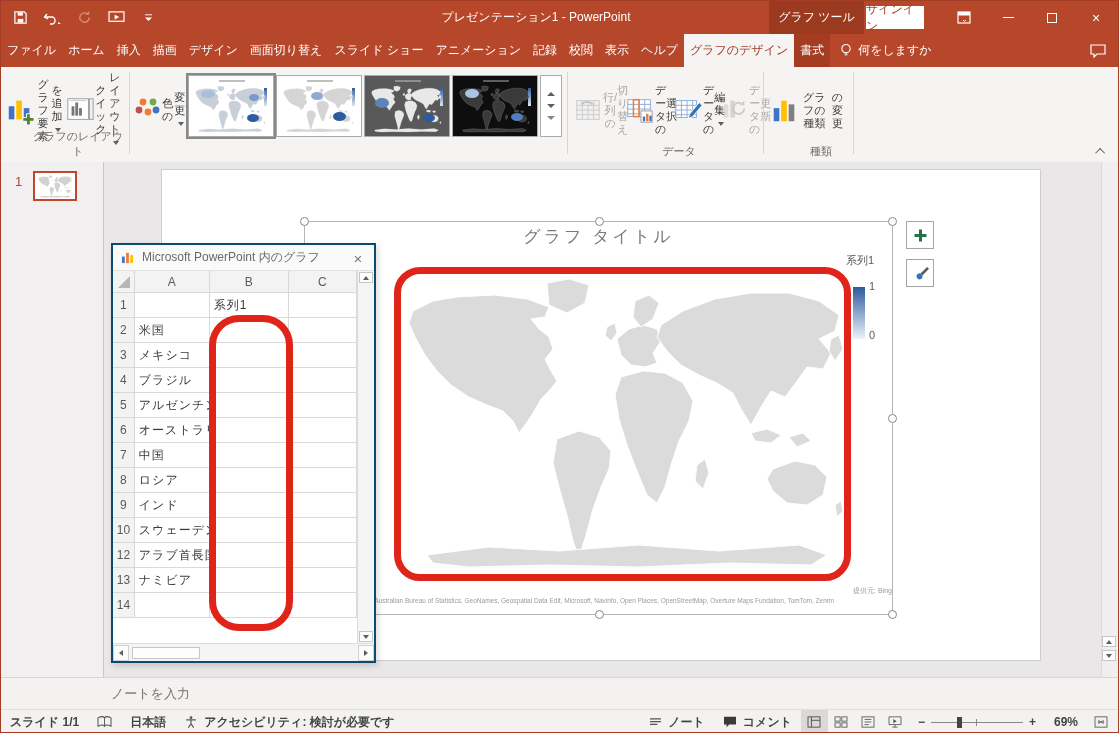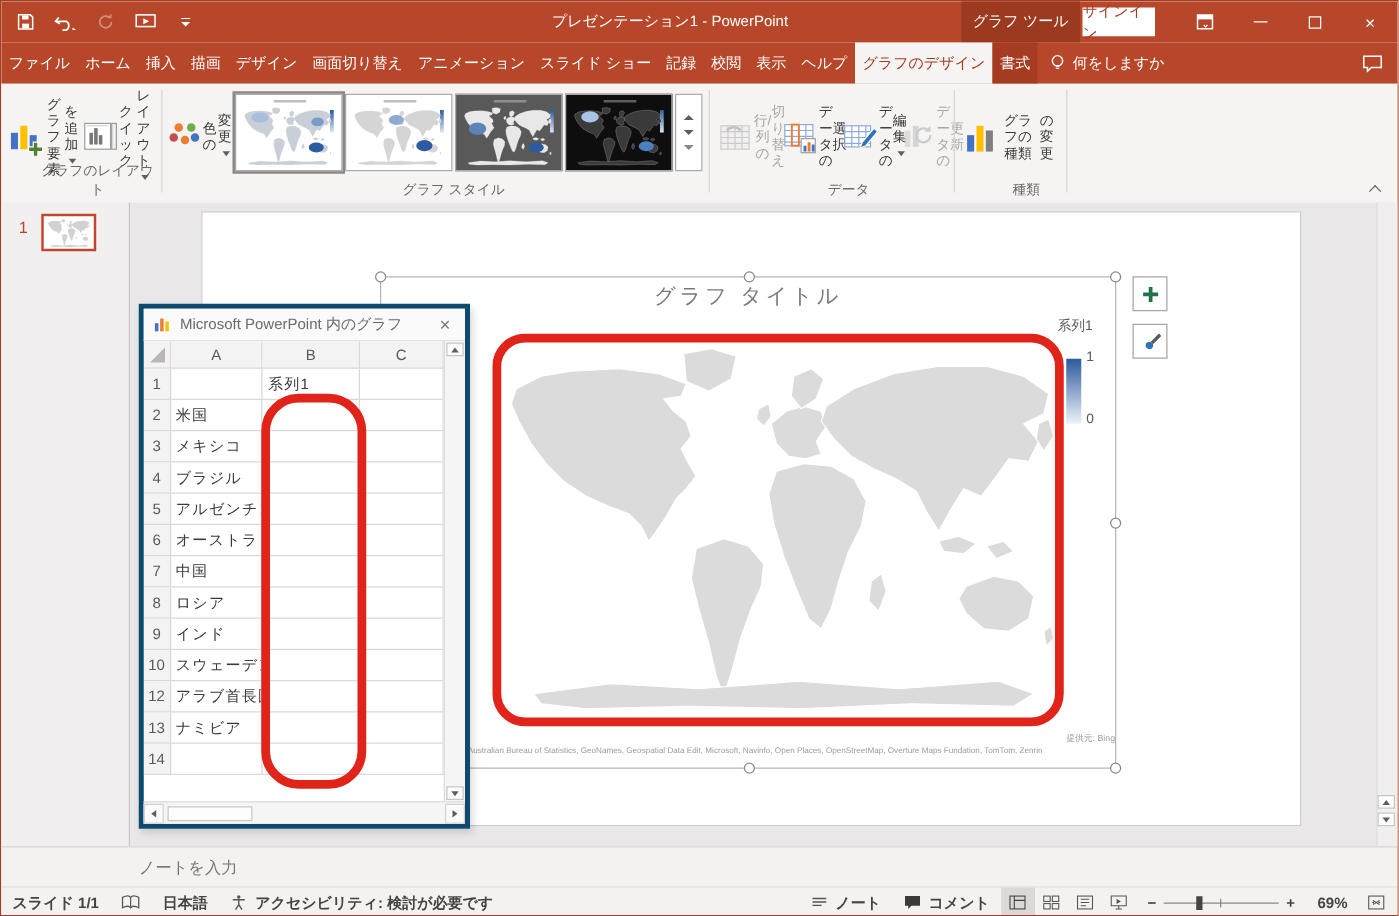--- a/index.html
+++ b/index.html
@@ -72,21 +72,21 @@
   .legend { position:absolute; left:845px; top:252px; z-index:11; color:#595959; font-size:11px; }
   .legend .bar { position:absolute; left:7px; top:34px; width:12px; height:52px; background:linear-gradient(#2C5A9E,#EDF2F9); }
   .legend .lmax { position:absolute; left:23px; top:27px; }
   .legend .lmin { position:absolute; left:23px; top:76px; }
   .bigmap { position:absolute; left:398px; top:272px; width:450px; height:300px; color:#DBDBDB; z-index:11; }
   .attr-provider { position:absolute; right:226px; top:585px; font-size:7px; color:#9B9B9B; z-index:11; }
   .attr-line { position:absolute; left:330px; top:596px; width:540px; text-align:center; font-size:6.5px; color:#9B9B9B; z-index:11; }
   .floatbtn { position:absolute; width:28px; height:28px; background:#fff; border:1px solid #A8A6A4; display:flex; align-items:center; justify-content:center; z-index:30; }
 
   
-  .datawin { position:absolute; left:110px; top:242px; width:265px; height:420px; background:#fff; border:4px solid #0c4a6e; box-shadow:2px 3px 6px rgba(0,0,0,.15); z-index:50; }
+  .datawin { position:absolute; left:110px; top:242px; width:265px; height:420px; background:#fff; border:2px solid #0c4a6e; box-shadow:2px 3px 6px rgba(0,0,0,.15); z-index:50; }
   .dw-title { position:absolute; left:0; top:0; width:100%; height:26px; background:#FAFAFA; display:flex; align-items:center; padding:0 8px; gap:8px; color:#6A6A6A; border-bottom:1px solid #E3E1DF; }
   .dw-close { position:absolute; right:6px; top:3px; width:20px; height:20px; display:flex; align-items:center; justify-content:center; color:#777; font-size:15px; }
   .grid { position:absolute; left:0; top:26px; right:17px; bottom:18px; overflow:hidden; font-size:12px; }
   .grow { display:flex; height:25px; }
   .grow.hdr { height:22px; }
   .gc { border-right:1px solid #D9D9D9; border-bottom:1px solid #D9D9D9; display:flex; align-items:center; padding:0 4px; color:#3B3A39; letter-spacing:1px; white-space:nowrap; overflow:hidden; }
   .gc.num { width:22px; justify-content:center; background:#F3F3F3; color:#5A5A5A; letter-spacing:0; }
   .gc.ca { width:76px; } .gc.cb { width:80px; } .gc.cc { width:69px; }
   .grow.hdr .gc { justify-content:center; background:#F3F3F3; color:#5A5A5A; letter-spacing:0; }
   .corner-tri { width:0; height:0; border-left:12px solid transparent; border-bottom:12px solid #B9B7B5; margin-left:auto; margin-bottom:0; }
@@ -192,22 +192,22 @@
     </div>
   </div>
 
   <div class="tabrow">
     <div class="tab">ファイル</div>
     <div class="tab">ホーム</div>
     <div class="tab">挿入</div>
     <div class="tab">描画</div>
     <div class="tab">デザイン</div>
     <div class="tab">画面切り替え</div>
+    <div class="tab">スライド ショー</div>
     <div class="tab">アニメーション</div>
-    <div class="tab">スライド ショー</div>
     <div class="tab">記録</div>
     <div class="tab">校閲</div>
     <div class="tab">表示</div>
     <div class="tab">ヘルプ</div>
     <div class="tab active">グラフのデザイン</div>
     <div class="tab ctx">書式</div>
     <div class="tellme">
       <span>
         <svg width="12" height="15" viewBox="0 0 12 16">
             <circle cx="6" cy="6" r="4.4" fill="none" stroke="#fff" stroke-width="1.2"></circle>
@@ -305,21 +305,20 @@
           </svg>
         <span class="patch" style="left:58px;top:37px;width:12px;height:8px;background:#4D7FC1"></span>
         <span class="patch" style="left:12px;top:13px;width:14px;height:9px;background:#A9C4E4"></span>
       </div>
     </div>
     <div class="gmore">
       <span class="chev-up"></span>
       <span class="chev-dn"></span>
       <span class="chev-dn" style="border-top-color:#8A8886"></span>
     </div>
-    <div class="grouplabel" style="left:133px;width:430px">グラフ スタイル</div>
     <div class="rdiv" style="left:566px"></div>
 
     <div class="bigbtn disabled" style="left:572px;width:50px">
       <span class="bi">
         <svg width="30" height="30" viewBox="0 0 32 32" opacity="0.55">
             <rect x="4" y="6" width="24" height="20" fill="#EDEDED" stroke="#ABABAB"></rect>
             <path d="M4 11 h24 M4 16 h24 M4 21 h24 M10 6 v20 M16 6 v20 M22 6 v20" stroke="#ABABAB"></path>
             <path d="M9 10 a8 8 0 0 1 12 0" fill="none" stroke="#9B9B9B" stroke-width="2"></path>
           </svg>
       </span>

